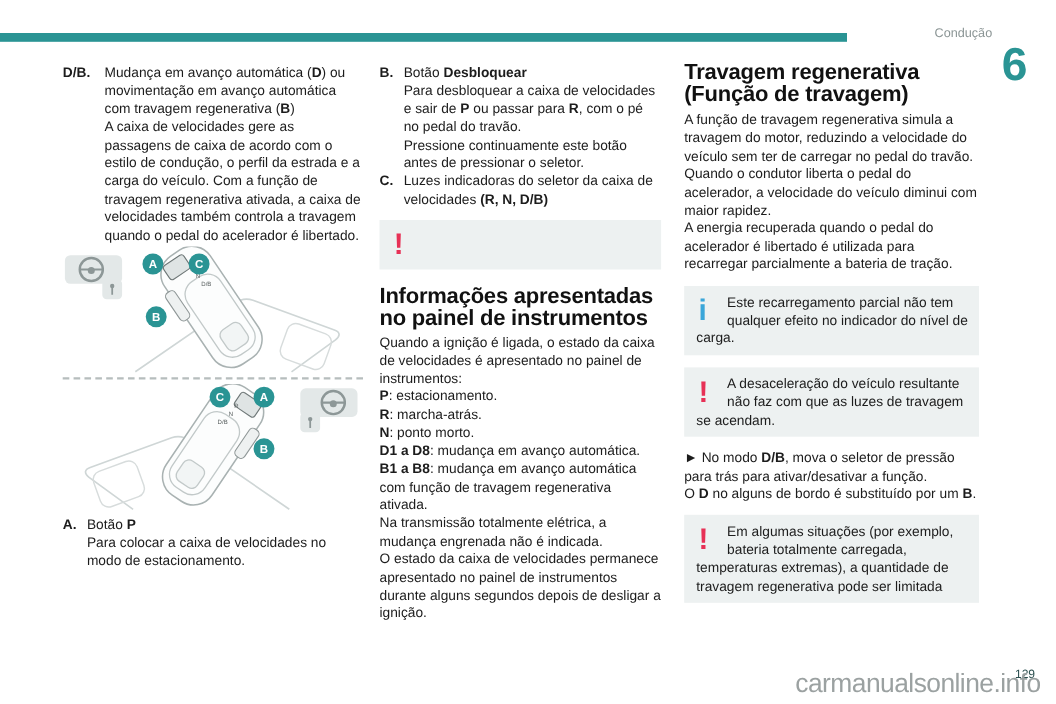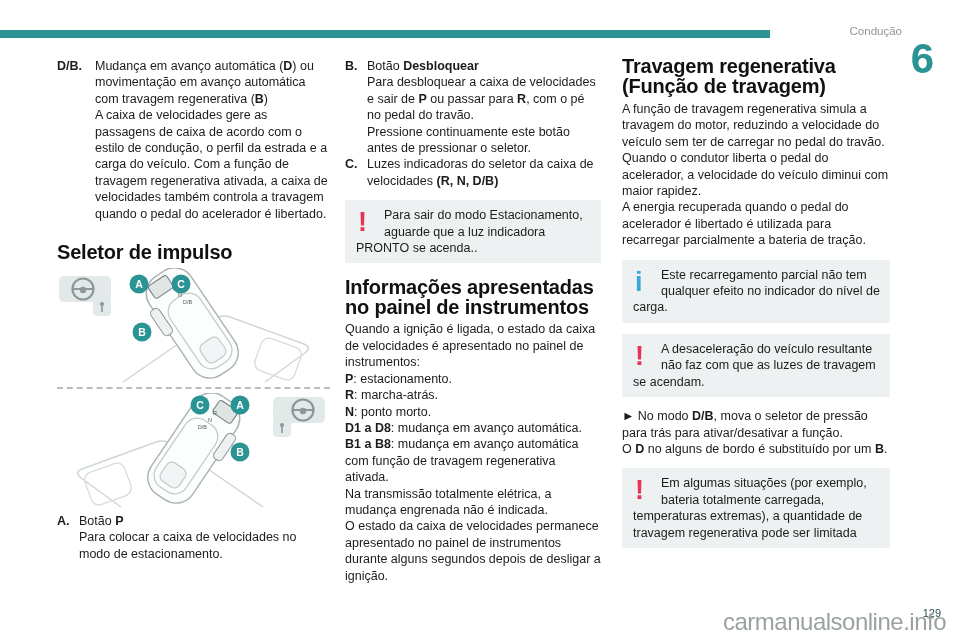--- a/index.html
+++ b/index.html
@@ -46,21 +46,20 @@
   <div class="top-rule"></div>
   <div class="header-label">Condução</div>
   <div class="chapter-num">6</div>
 
   <section class="col" id="col1">
     <div class="item item-db">
       <div class="lbl">D/B.</div>
       <div class="body"><span>Mudança em avanço automática (</span><b>D</b><span>) ou movimentação em avanço automática com travagem regenerativa (</span><b>B</b><span>)</span><br><span>A caixa de velocidades gere as passagens de caixa de acordo com o estilo de condução, o perfil da estrada e a carga do veículo. Com a função de travagem regenerativa ativada, a caixa de velocidades também controla a travagem quando o pedal do acelerador é libertado.</span></div>
     </div>
 
-    <h2>Seletor de impulso</h2>
 
     <svg class="figure" width="272" height="116" viewBox="0 0 272 116">
       <defs>
         <g id="sel">
           <path d="M66 114 L156 52 q8 -6 17 -3 l74 27 q8 3 1 9 l-40 29" fill="none" stroke="#cfd6d6" stroke-width="1.5"></path>
           <rect x="200" y="74" width="42" height="34" rx="8" transform="rotate(20 221 91)" fill="none" stroke="#d7dcdc" stroke-width="1.3"></rect>
           <g transform="translate(84,4) rotate(-34 25 12)">
             <rect x="0" y="0" width="50" height="118" rx="20" fill="#fcfdfd" stroke="#a9b2b2" stroke-width="1.4"></rect>
             <rect x="-5" y="26" width="10" height="30" rx="4" fill="#eef1f1" stroke="#8f9797" stroke-width="1"></rect>
             <rect x="8" y="4" width="22" height="15" rx="3" fill="#dfe4e4" stroke="#6f7878" stroke-width="1"></rect>
@@ -137,21 +136,20 @@
       <div class="lbl">B.</div>
       <div class="body"><span>Botão </span><b>Desbloquear</b><br><span>Para desbloquear a caixa de velocidades e sair de </span><b>P</b><span> ou passar para </span><b>R</b><span>, com o pé no pedal do travão.</span><br><span>Pressione continuamente este botão antes de pressionar o seletor.</span></div>
     </div>
     <div class="item">
       <div class="lbl">C.</div>
       <div class="body"><span>Luzes indicadoras do seletor da caixa de velocidades </span><b>(R, N, D/B)</b></div>
     </div>
 
     <div class="box">
       <span class="nicon warn">!</span>
-      <p>Para sair do modo Estacionamento, aguarde que a luz indicadora PRONTO se acenda..</p>
     </div>
 
     <h2>Informações apresentadas no painel de instrumentos</h2>
     <p><span>Quando a ignição é ligada, o estado da caixa de velocidades é apresentado no painel de instrumentos:</span><br><b>P</b><span>: estacionamento.</span><br><b>R</b><span>: marcha-atrás.</span><br><b>N</b><span>: ponto morto.</span><br><b>D1 a D8</b><span>: mudança em avanço automática.</span><br><b>B1 a B8</b><span>: mudança em avanço automática com função de travagem regenerativa ativada.</span><br><span>Na transmissão totalmente elétrica, a mudança engrenada não é indicada.</span><br><span>O estado da caixa de velocidades permanece apresentado no painel de instrumentos durante alguns segundos depois de desligar a ignição.</span></p>
   </section>
 
   <section class="col" id="col3">
     <h2>Travagem regenerativa (Função de travagem)</h2>
     <p><span>A função de travagem regenerativa simula a travagem do motor, reduzindo a velocidade do veículo sem ter de carregar no pedal do travão.</span><br><span>Quando o condutor liberta o pedal do acelerador, a velocidade do veículo diminui com maior rapidez.</span><br><span>A energia recuperada quando o pedal do acelerador é libertado é utilizada para recarregar parcialmente a bateria de tração.</span></p>
 

